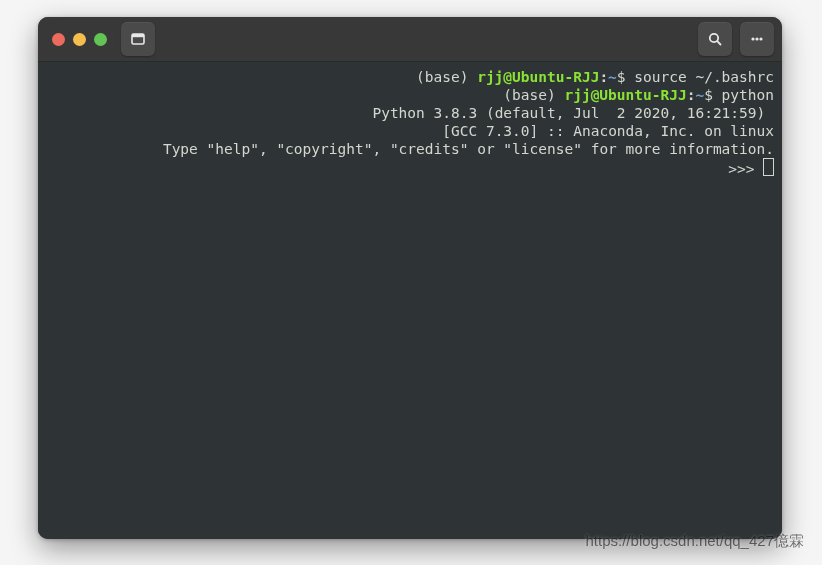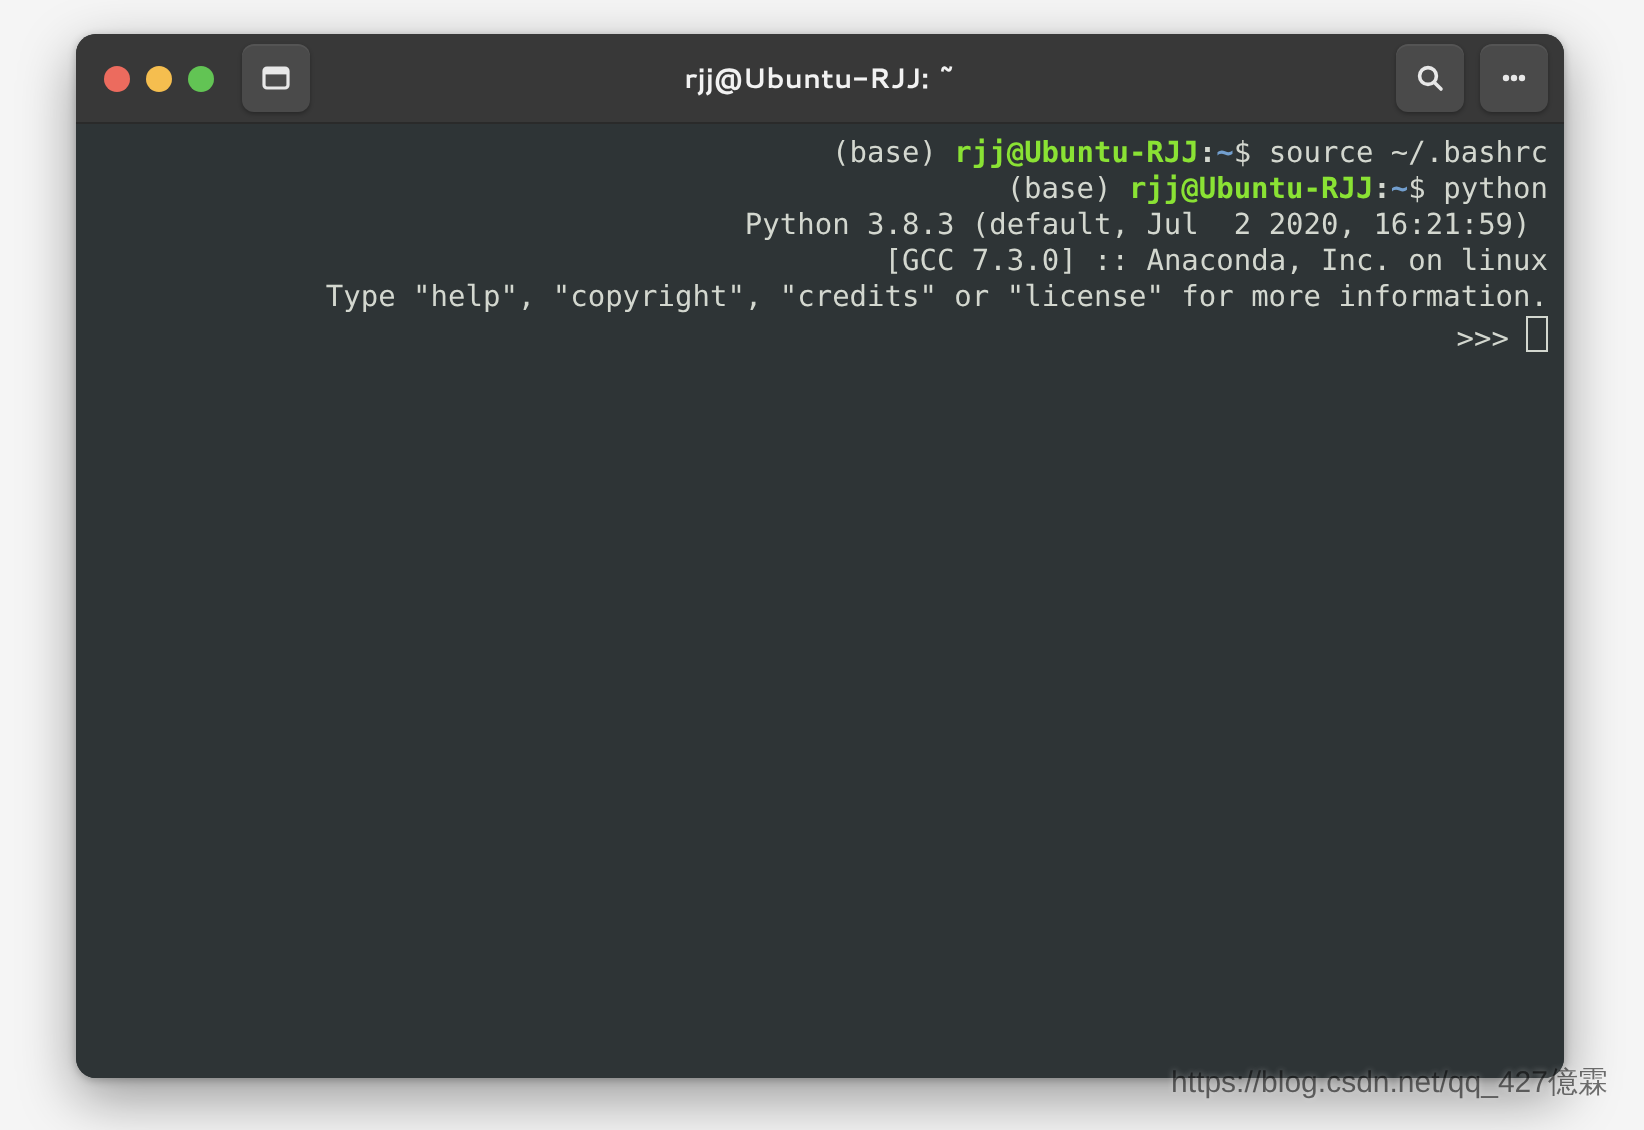--- a/index.html
+++ b/index.html
@@ -131,21 +131,20 @@
       <div class="dot green"></div>
     </div>
 
     <div class="tb-btn tb-left-btn">
       <svg width="16" height="16" viewBox="0 0 16 16">
         <rect x="2" y="3" width="12" height="10" rx="1.5" fill="none" stroke="#e8e8e8" stroke-width="1.6"></rect>
         <rect x="2" y="3" width="12" height="3.2" fill="#e8e8e8"></rect>
       </svg>
     </div>
 
-    <div class="tb-title">rjj@Ubuntu-RJJ: ~</div>
 
     <div class="tb-right">
       <div class="tb-btn">
         <svg width="16" height="16" viewBox="0 0 16 16">
           <circle cx="7" cy="7" r="4.2" fill="none" stroke="#e8e8e8" stroke-width="1.8"></circle>
           <line x1="10.2" y1="10.2" x2="13.5" y2="13.5" stroke="#e8e8e8" stroke-width="1.8" stroke-linecap="round"></line>
         </svg>
       </div>
       <div class="tb-btn">
         <svg width="16" height="16" viewBox="0 0 16 16">

